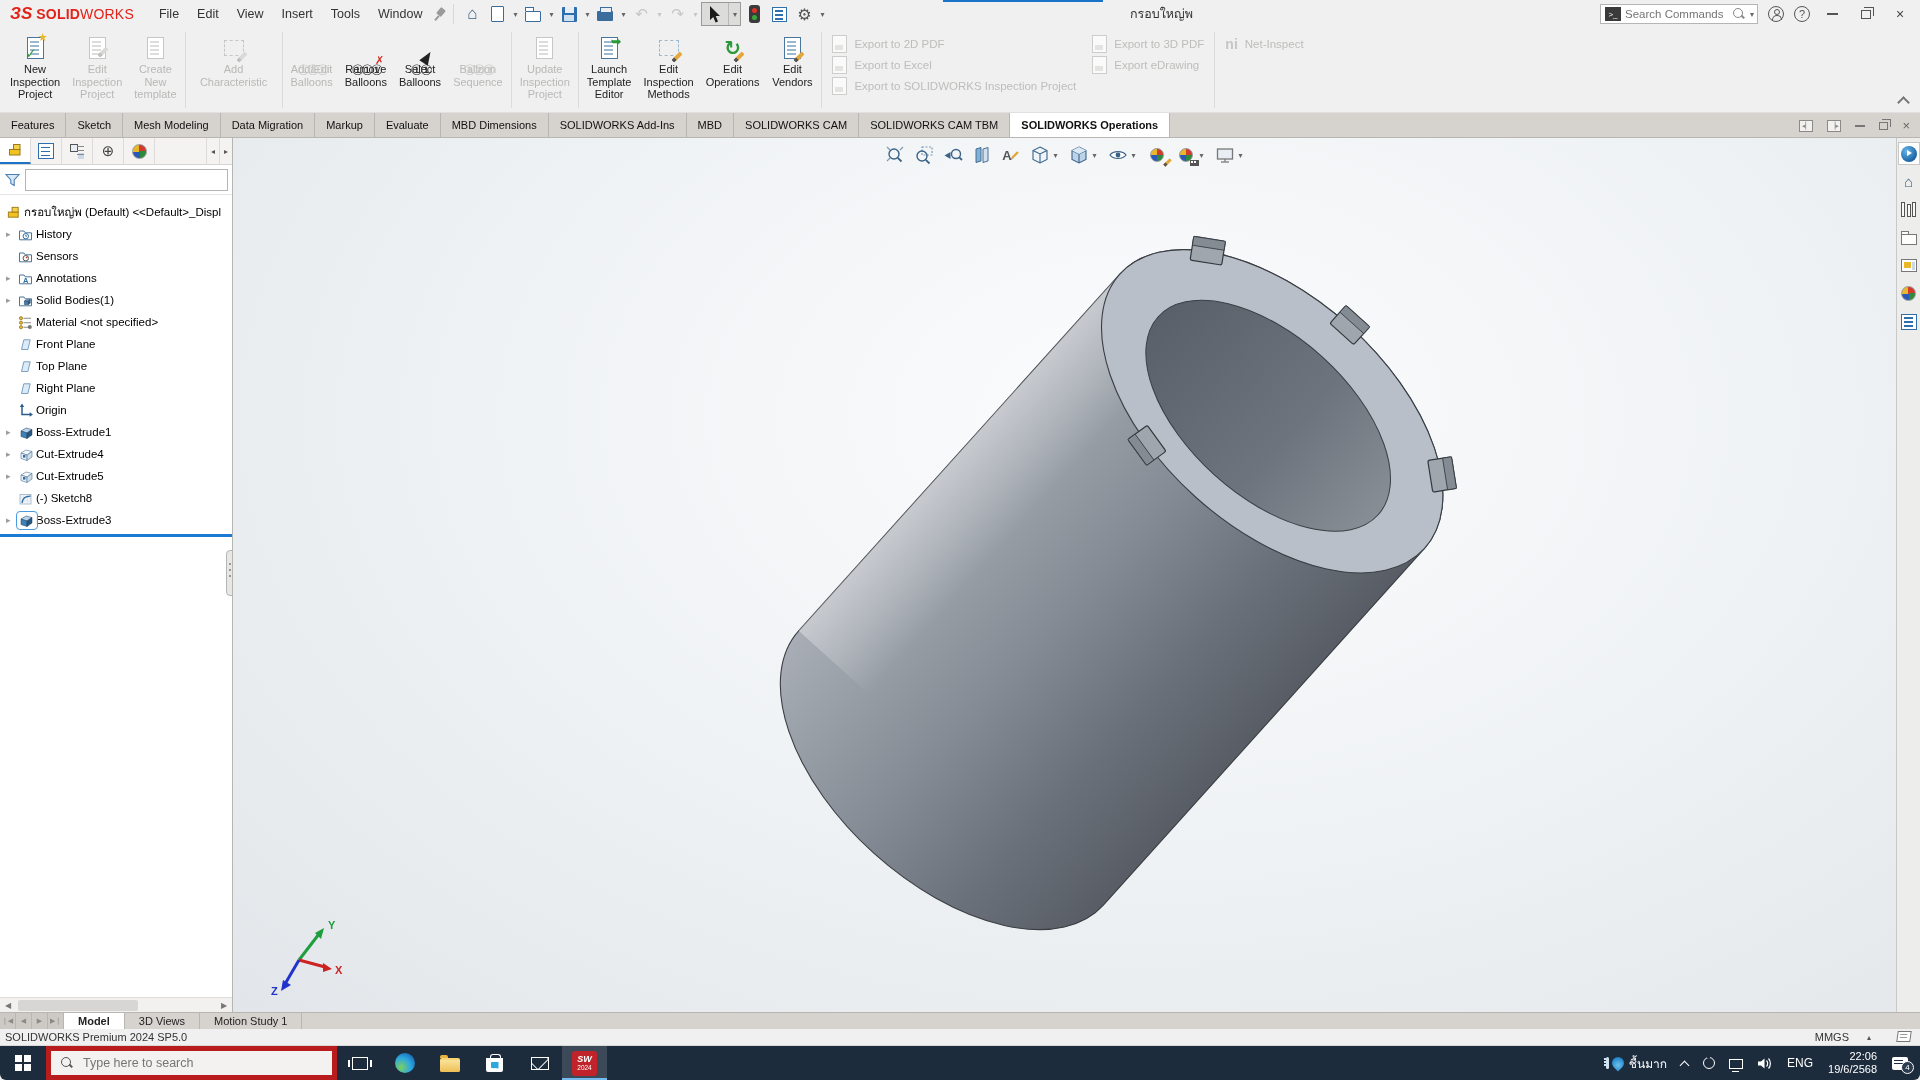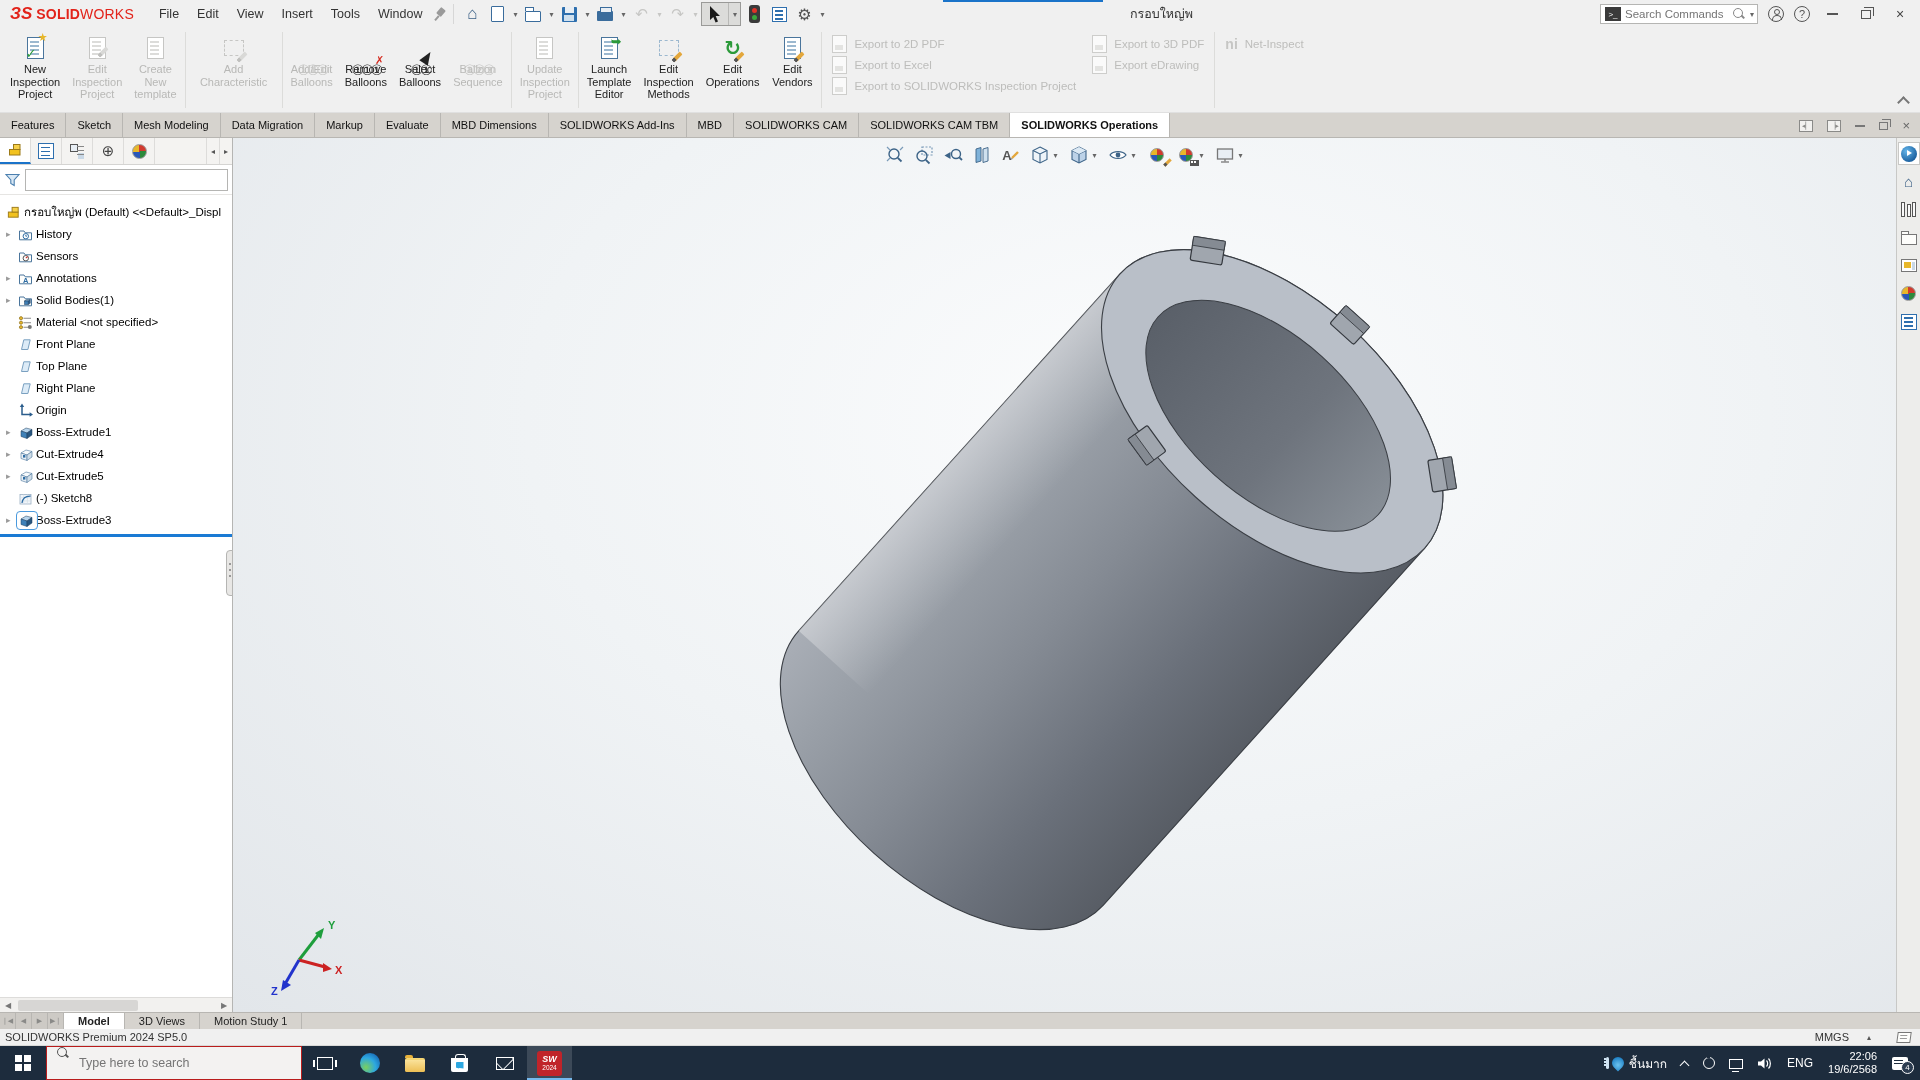--- a/index.html
+++ b/index.html
@@ -1,18 +1,18 @@
 <!DOCTYPE html>
 <html><head>
 <meta charset="utf-8">
 <style>
   * { margin:0; padding:0; box-sizing:border-box; }
   html,body { width:1920px; height:1080px; overflow:hidden; }
   body { font-family:"Liberation Sans","DejaVu Sans",sans-serif; font-size:12px; color:#222; background:#f0f0f0; }
-  #screen { position:relative; width:1920px; height:1080px; overflow:hidden; }
+  #screen { position:relative; width:1920px; height:1080px; overflow:hidden;border-radius:6px; }
 
   
   .titlebar { position:relative; height:28px; background:#f0f0f0; display:flex; align-items:center; }
   .accentline { position:absolute; left:943px; top:0; width:160px; height:2px; background:#1a73c9; }
   .logo { display:flex; align-items:baseline; margin-left:10px; color:#e2231a; white-space:nowrap; }
   .logo .mark { font-weight:bold; font-style:italic; font-size:17px; margin-right:4px; }
   .logo .b { font-weight:bold; font-size:14px; letter-spacing:.2px; }
   .logo .l { font-size:14px; letter-spacing:.2px; }
   .menus { display:flex; margin-left:16px; }
   .menu-item { padding:5px 9px; font-size:12.5px; color:#333; cursor:default; }
@@ -165,32 +165,32 @@
 
   
   .sheettabs { height:17px; background:#d6d3ce; display:flex; align-items:stretch; border-top:1px solid #b8b6b2; }
   .st-nav { display:flex; }
   .st-nav span { width:16px; display:flex; align-items:center; justify-content:center; font-size:7px; color:#8a8a88; background:#cdcac5; border-right:1px solid #b8b6b2; }
   .stab { display:flex; align-items:center; padding:0 14px; font-size:11px; border-right:1px solid #b8b6b2; color:#222; }
   .stab.active { background:#fff; font-weight:bold; }
 
   
   .statusbar { height:17px; background:#f0f0f0; display:flex; align-items:center; font-size:11px; color:#333; padding:0 5px; border-bottom:1px solid #d9d9d7; }
-  .sb-right { margin-left:auto; display:flex; align-items:center; gap:26px; }
+  .sb-right { margin-left:auto; display:flex; gap:26px; }
   .sb-units-wrap { display:flex; align-items:center; gap:18px; }
   .sb-caret { font-size:8px; color:#555; }
   .tag-ico { width:14px; height:11px; border:1.2px solid #777; background:#fdfdfb; transform:skewX(-8deg); position:relative; margin-right:4px; }
   .tag-ico::before { content:""; position:absolute; left:2px; top:2px; width:7px; height:1.2px; background:#999; box-shadow:0 3px 0 #999; }
 
   
   .taskbar { height:34px; background:#1d2c3d; display:flex; align-items:stretch; color:#fff; }
   .tk-start { width:46px; display:flex; align-items:center; justify-content:center; }
   .win-logo { display:grid; grid-template-columns:7px 7px; grid-template-rows:7px 7px; gap:1.5px; }
   .win-logo span { background:#fff; }
-  .tk-search { width:256px; background:#f3f2f1; display:flex; gap:8px; padding:0 10px; border:1px solid #b91c1c; }
+  .tk-search { width:291px; background:#f3f2f1; display:flex; align-items:center; gap:8px; padding:0 10px; border:5px solid #b91c1c; }
   .tk-search .mag::before { border-color:#555; }
   .tk-search .mag::after { background:#555; }
   .tk-search input { border:none; outline:none; background:transparent; font-size:12.5px; color:#555; font-family:inherit; flex:1; min-width:0; }
   .tk-app { width:45px; display:flex; align-items:center; justify-content:center; }
   .tk-app.active { background:rgba(255,255,255,.14); box-shadow:inset 0 -2px 0 #76b9ed; }
   .tv-ico { width:16px; height:13px; border:1.5px solid #fff; position:relative; }
   .tv-ico::before { content:""; position:absolute; left:-5px; top:2px; width:2px; height:7px; background:#fff; }
   .tv-ico::after { content:""; position:absolute; right:-5px; top:2px; width:2px; height:7px; background:#fff; }
   .edge-ico { width:20px; height:20px; border-radius:50%; background:radial-gradient(circle at 30% 72%, #7ad05e, #2da7e0 48%, #1766b3 85%); }
   .tkfold { width:20px; height:14px; background:linear-gradient(#f7d978, #e8b33c); border-radius:2px; position:relative; margin-top:3px; }

